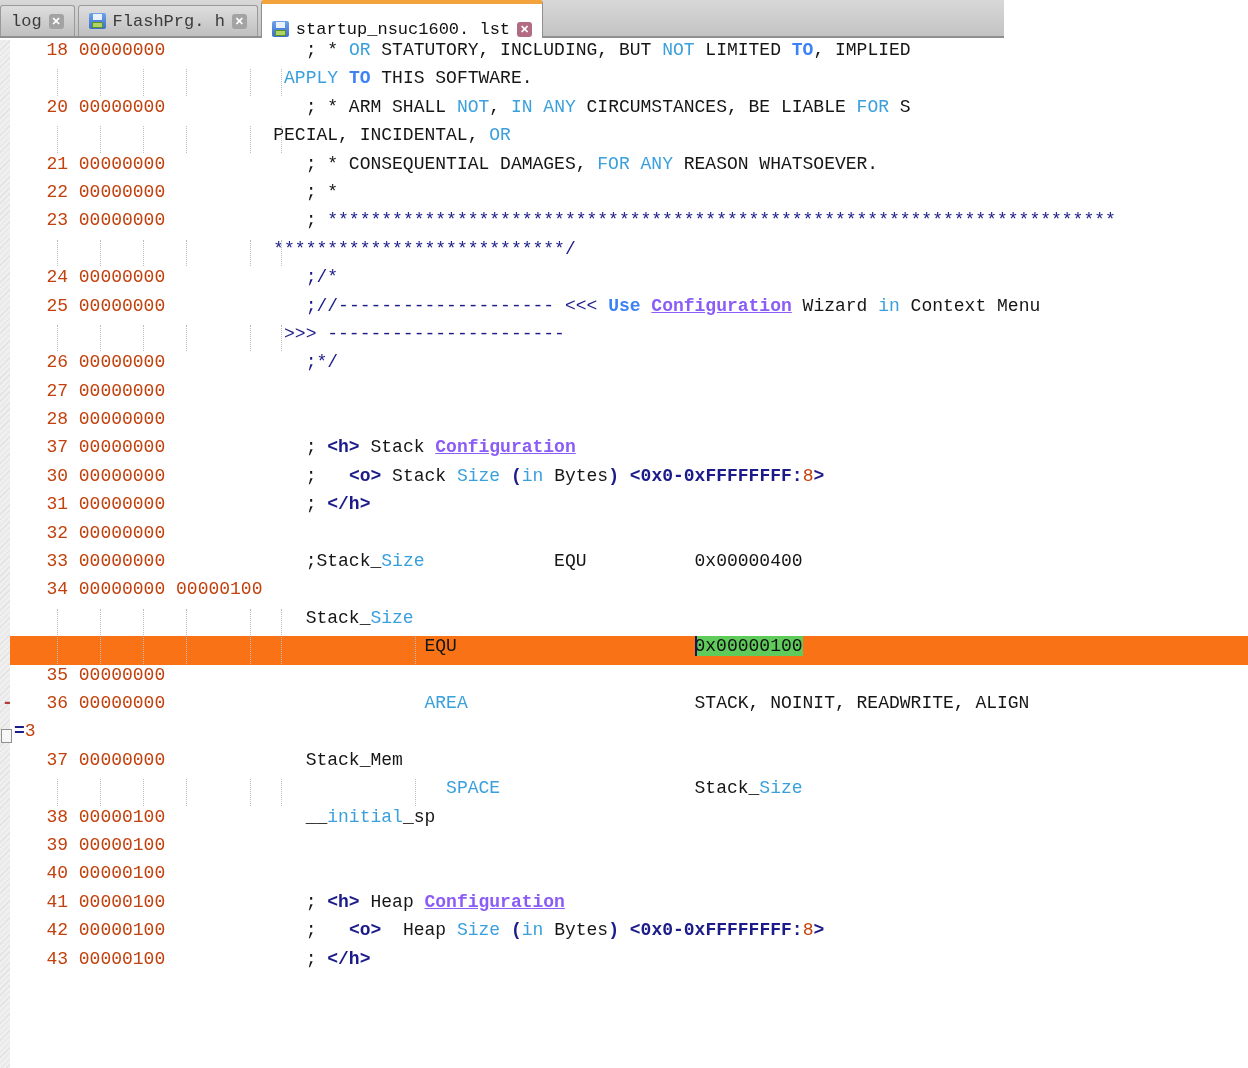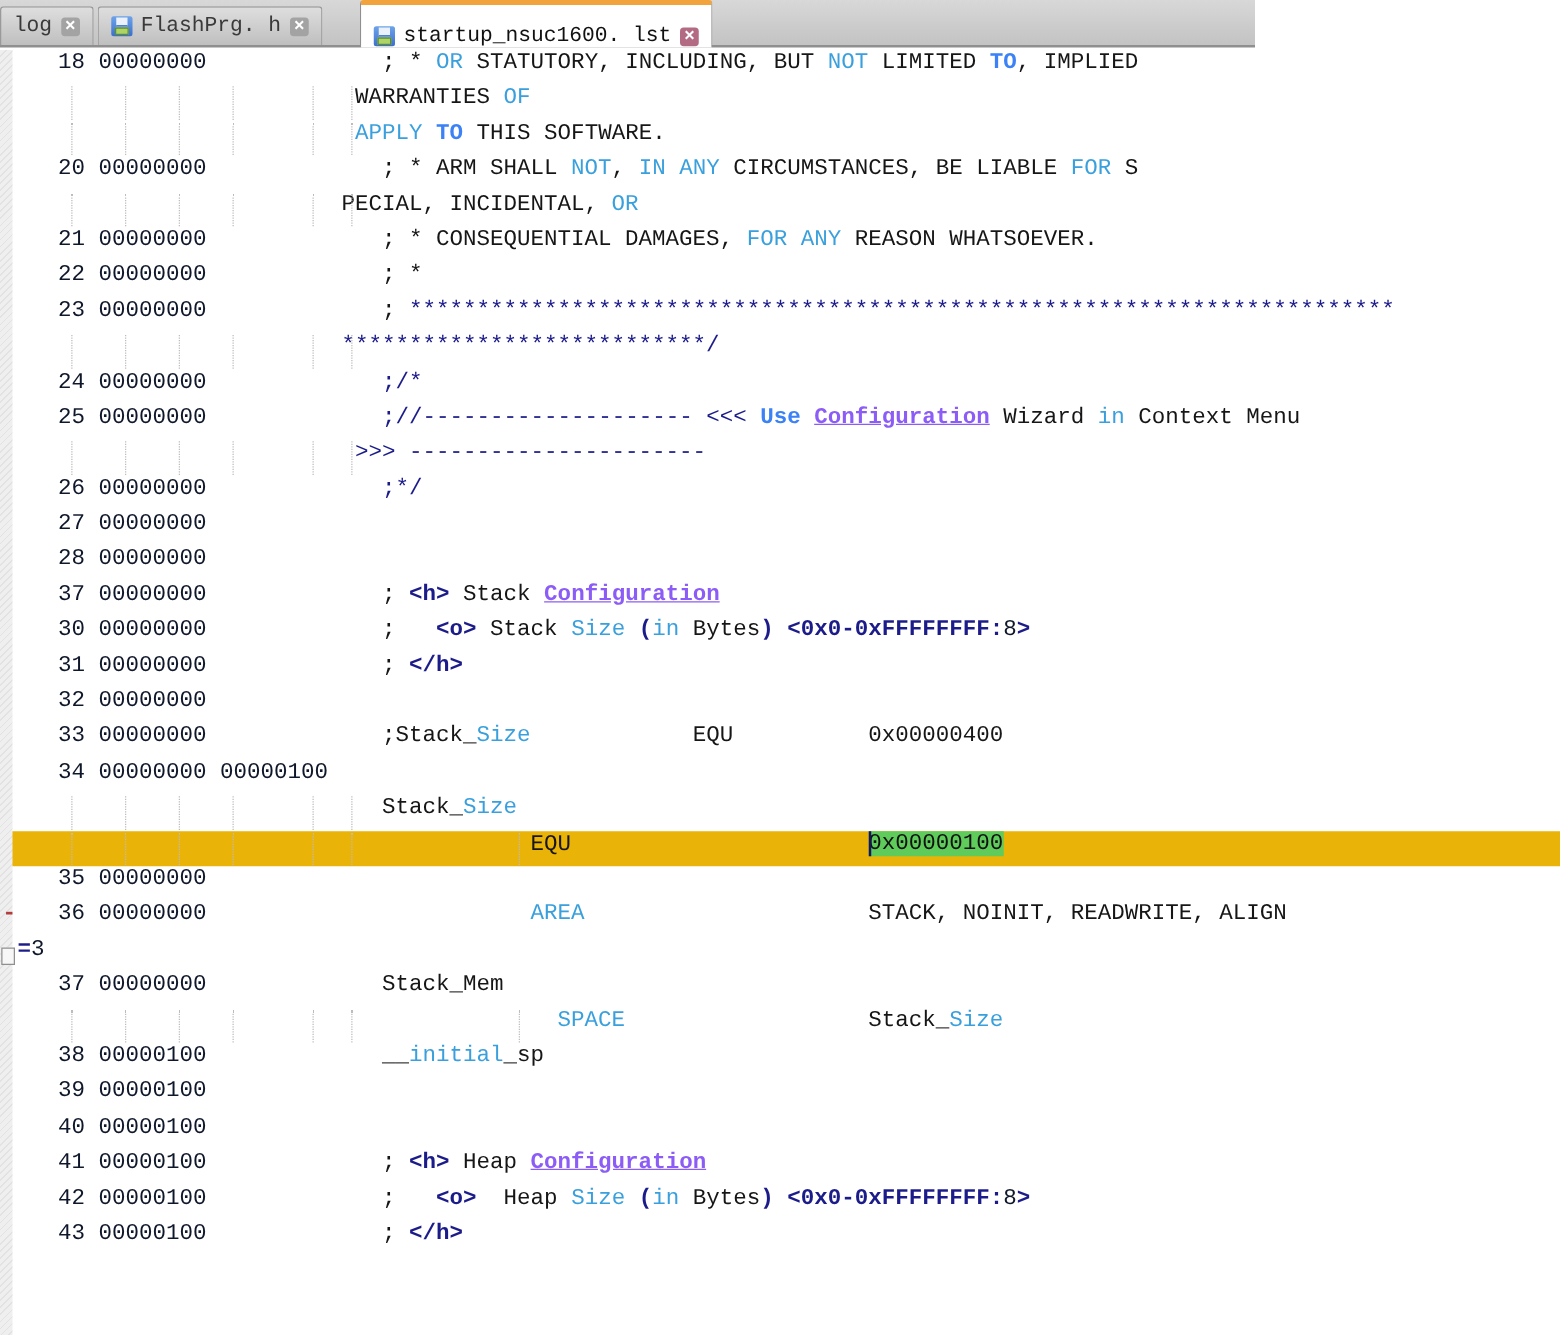--- a/index.html
+++ b/index.html
@@ -12,39 +12,39 @@
           border-bottom:2px solid #8f8f8f;
           display:flex;align-items:flex-end;box-sizing:border-box;}
   .tab{height:31px;display:flex;align-items:center;gap:7px;padding:0 10px;
        background:linear-gradient(#dedede,#bfbfbf);
        border:1px solid #9a9a9a;border-bottom:none;
        border-radius:3px 3px 0 0;box-sizing:border-box;
        font:17px "Liberation Mono","DejaVu Sans Mono",monospace;color:#3a3a3a;
        margin-right:3px;cursor:default;}
   .tab.active{height:38px;background:#ffffff;color:#111111;
        border-color:#8f8f8f;margin-bottom:-2px;position:relative;z-index:5;
-       border-top:4px solid #f2a33c;padding-top:16px;margin-left:27px;}
+       border-top:4px solid #f2a33c;padding-top:16px;}
   .x{width:15px;height:15px;border-radius:3px;background:#a3a3a3;color:#ffffff;
      font:bold 11px/15px "Liberation Sans",sans-serif;text-align:center;}
   .tab.active .x{background:#b36b84;}
   .fd{position:relative;width:17px;height:16px;border-radius:2px;
       background:linear-gradient(#6ea3e9,#3a6fd0);flex:0 0 auto;}
   .fd:before{content:"";position:absolute;top:1px;left:4px;right:4px;height:6px;
       background:#eaf1fb;border-bottom:1px solid #4d7fd6;}
   .fd:after{content:"";position:absolute;bottom:1px;left:3px;right:3px;height:6px;
       background:#aed468;border:1px solid #5d8f25;box-sizing:border-box;}
 
   
   #editor{position:absolute;left:0;top:40px;width:1248px;}
   .row{position:relative;height:28.4px;line-height:28.4px;white-space:pre;
        font:18px "Liberation Mono","DejaVu Sans Mono",monospace;
        padding-left:14px;color:#161616;}
-  .row.hl{background:#eab308;}
+  .row.hl{background:#f97316;}
   .sg{display:inline;}
-  .o{color:#0f172a;font-family:Liberation Mono, monospace;}
+  .o{color:#c2410c;font-family:Liberation Mono, monospace;}
   .b{color:#3aa0dd;}
   .B{color:#3b82f6;font-weight:bold;}
   .n{color:#1b1b8a;}
   .N{color:#1b1b8a;font-weight:bold;}
   .p{color:#8b5cf6;font-weight:bold;text-decoration:underline;}
   .k{color:#161616;}
   .hlv{background:#5ecb5a;color:#101010;}
   .c{display:inline-block;width:2px;height:20px;background:#15155f;
      vertical-align:middle;margin-right:-2px;position:relative;z-index:2;}
   .gl{position:absolute;top:1px;bottom:1px;width:0;border-left:1px dotted #bcbcbc;}
@@ -70,21 +70,20 @@
       <span class="x">✕</span>
     </div>
     <div class="tab active">
       <span class="fd"></span>
       <span>startup_nsuc1600. lst</span>
       <span class="x">✕</span>
     </div>
   </div>
 <div id="editor">
     <div class="row"><span class="sg o">   18 00000000</span><span class="sg k">             ; * </span><span class="sg b">OR</span><span class="sg k"> STATUTORY, INCLUDING, BUT </span><span class="sg b">NOT</span><span class="sg k"> LIMITED </span><span class="sg B">TO</span><span class="sg k">, IMPLIED</span></div>
-    <div class="row"><i class="gl" style="left: 57px;"></i><i class="gl" style="left: 100px;"></i><i class="gl" style="left: 143px;"></i><i class="gl" style="left: 186px;"></i><i class="gl" style="left: 250px;"></i><i class="gl" style="left: 281px;"></i><span class="sg k">                         WARRANTIES </span><span class="sg b">OF</span></div>
     <div class="row"><i class="gl" style="left: 57px;"></i><i class="gl" style="left: 100px;"></i><i class="gl" style="left: 143px;"></i><i class="gl" style="left: 186px;"></i><i class="gl" style="left: 250px;"></i><i class="gl" style="left: 281px;"></i><span class="sg k">                         </span><span class="sg b">APPLY</span><span class="sg k"> </span><span class="sg B">TO</span><span class="sg k"> THIS SOFTWARE.</span></div>
     <div class="row"><span class="sg o">   20 00000000</span><span class="sg k">             ; * ARM SHALL </span><span class="sg b">NOT</span><span class="sg k">, </span><span class="sg b">IN</span><span class="sg k"> </span><span class="sg b">ANY</span><span class="sg k"> CIRCUMSTANCES, BE LIABLE </span><span class="sg b">FOR</span><span class="sg k"> S</span></div>
     <div class="row"><i class="gl" style="left: 57px;"></i><i class="gl" style="left: 100px;"></i><i class="gl" style="left: 143px;"></i><i class="gl" style="left: 186px;"></i><i class="gl" style="left: 250px;"></i><i class="gl" style="left: 281px;"></i><span class="sg k">                        PECIAL, INCIDENTAL, </span><span class="sg b">OR</span></div>
     <div class="row"><span class="sg o">   21 00000000</span><span class="sg k">             ; * CONSEQUENTIAL DAMAGES, </span><span class="sg b">FOR</span><span class="sg k"> </span><span class="sg b">ANY</span><span class="sg k"> REASON WHATSOEVER.</span></div>
     <div class="row"><span class="sg o">   22 00000000</span><span class="sg k">             ; *</span></div>
     <div class="row"><span class="sg o">   23 00000000</span><span class="sg k">             ; </span><span class="sg n">*************************************************************************</span></div>
     <div class="row"><i class="gl" style="left: 57px;"></i><i class="gl" style="left: 100px;"></i><i class="gl" style="left: 143px;"></i><i class="gl" style="left: 186px;"></i><i class="gl" style="left: 250px;"></i><i class="gl" style="left: 281px;"></i><span class="sg k">                        </span><span class="sg n">***************************/</span></div>
     <div class="row"><span class="sg o">   24 00000000</span><span class="sg k">             </span><span class="sg n">;/*</span></div>
     <div class="row"><span class="sg o">   25 00000000</span><span class="sg k">             </span><span class="sg n">;//-------------------- &lt;&lt;&lt; </span><span class="sg B">Use</span><span class="sg k"> </span><span class="sg p">Configuration</span><span class="sg k"> Wizard </span><span class="sg b">in</span><span class="sg k"> Context Menu</span></div>
     <div class="row"><i class="gl" style="left: 57px;"></i><i class="gl" style="left: 100px;"></i><i class="gl" style="left: 143px;"></i><i class="gl" style="left: 186px;"></i><i class="gl" style="left: 250px;"></i><i class="gl" style="left: 281px;"></i><span class="sg k">                         </span><span class="sg n">&gt;&gt;&gt; ----------------------</span></div>

